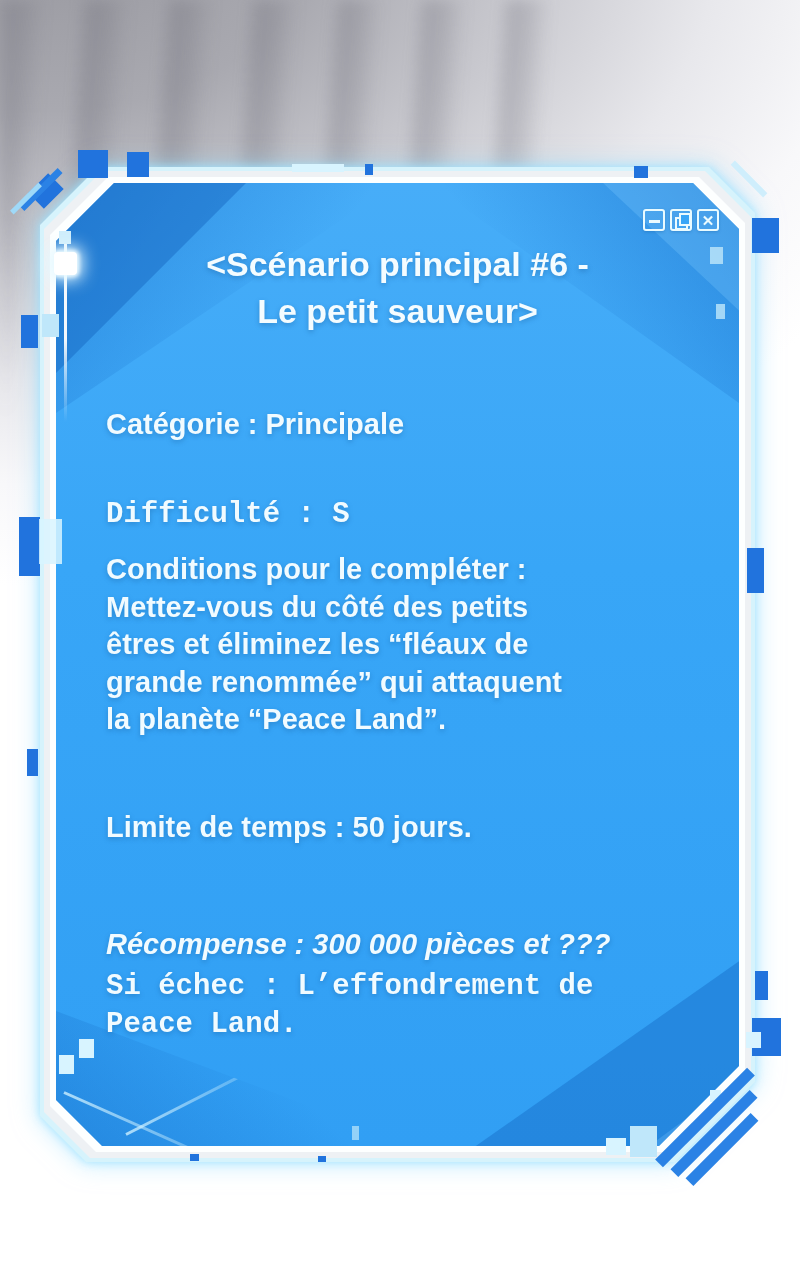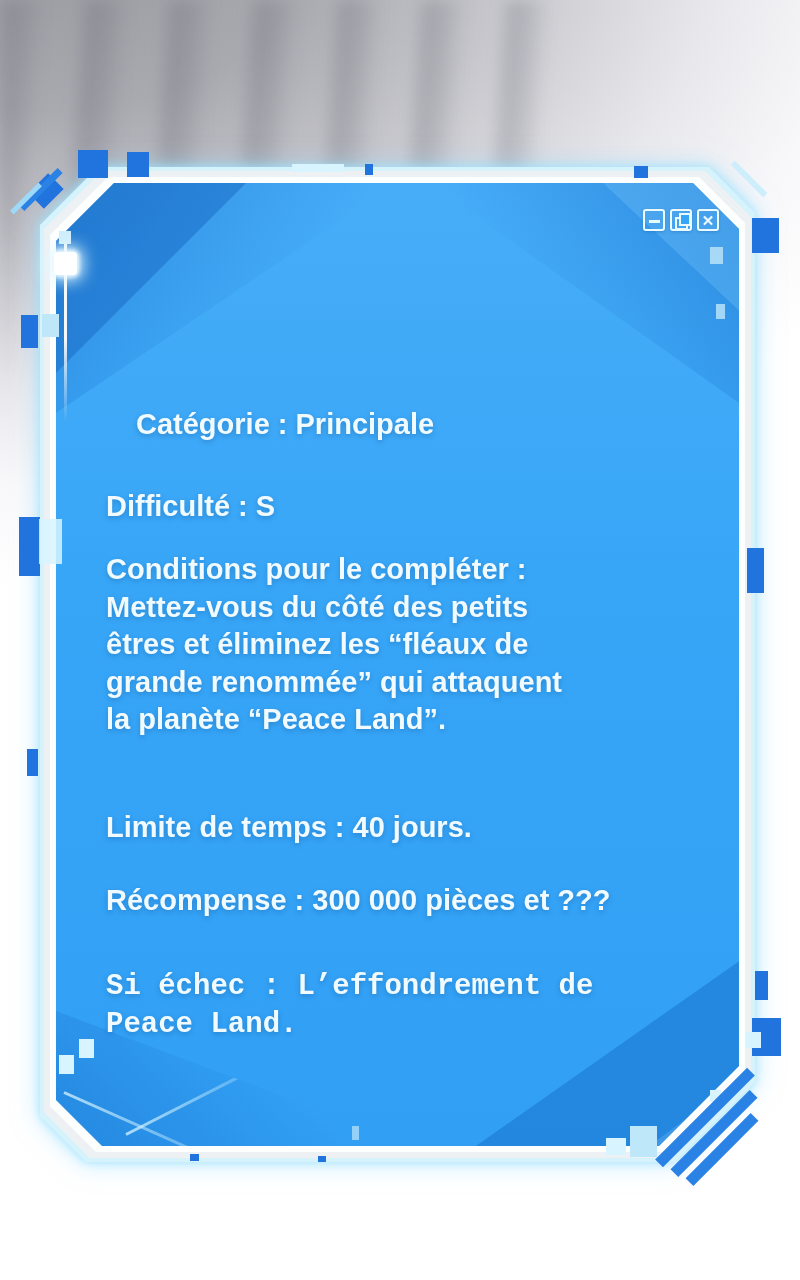--- a/index.html
+++ b/index.html
@@ -72,25 +72,25 @@
   .title{
     position:absolute;left:0;right:0;top:58px;text-align:center;
     color:#f4fcff;font-size:34px;font-weight:700;line-height:47px;
     white-space:pre-line;text-shadow:0 2px 5px rgba(22,88,150,.40);
   }
   .sect{
     position:absolute;left:50px;right:28px;
     color:#f1fbff;font-size:29px;font-weight:700;line-height:37.5px;
     white-space:pre-line;text-shadow:0 2px 5px rgba(22,88,150,.38);
   }
-  .sect-categorie{top:223px;margin-left:30px;}
-  .sect-difficulte{top:305px;}
+  .sect-categorie{top:223px;}
+  .sect-difficulte{top:313px;font-family:Liberation Mono, monospace;}
   .sect-conditions{top:368px;}
   .sect-limite{top:626px;}
-  .sect-recompense{top:699px;}
+  .sect-recompense{top:743px;font-style:italic;}
   .sect-si-echec{top:785px;font-family:Liberation Mono, monospace;}
   
   .node-line{position:absolute;left:64px;top:237px;width:3px;height:185px;
     background:linear-gradient(180deg,rgba(255,255,255,.95) 55%,rgba(255,255,255,0));}
   .node-cap{position:absolute;left:59px;top:231px;width:12px;height:13px;background:#cfeefc;}
   .node{position:absolute;left:54px;top:252px;width:23px;height:23px;background:#ffffff;
     border-radius:4px;box-shadow:0 0 16px 6px rgba(225,248,255,.95),0 0 4px 2px #ffffff;}
   
   .px{position:absolute;}
   .px-dark{background:#2173dd;}
@@ -129,29 +129,31 @@
       <div class="ctl ctl-min">
         <div class="bar"></div>
       </div>
       <div class="ctl ctl-max">
         <span class="sq1"></span>
         <span class="sq2"></span>
       </div>
       <div class="ctl ctl-close">✕</div>
     </div>
 
+    <div class="title">&lt;Scénario principal #6 -
+Le petit sauveur&gt;</div>
 
     <div class="sect sect-categorie">Catégorie : Principale</div>
     <div class="sect sect-difficulte">Difficulté : S</div>
     <div class="sect sect-conditions">Conditions pour le compléter :
 Mettez-vous du côté des petits
 êtres et éliminez les “fléaux de
 grande renommée” qui attaquent
 la planète “Peace Land”.</div>
-    <div class="sect sect-limite">Limite de temps : 40 jours.</div>
+    <div class="sect sect-limite">Limite de temps : 50 jours.</div>
     <div class="sect sect-recompense">Récompense : 300 000 pièces et ???</div>
     <div class="sect sect-si-echec">Si échec : L’effondrement de
 Peace Land.</div>
   </div>
 </div>
 
 <div class="node-line"></div>
 <div class="node-cap"></div>
 <div class="node"></div>
 

